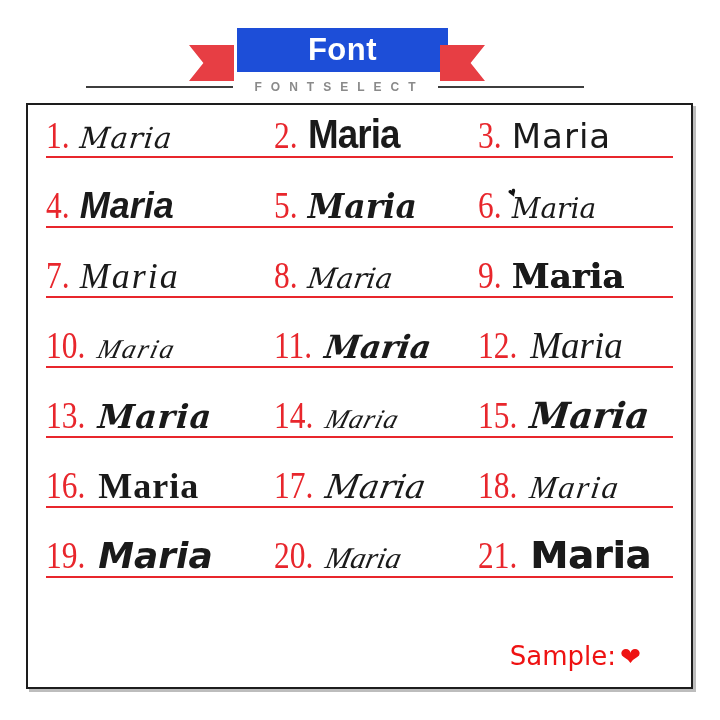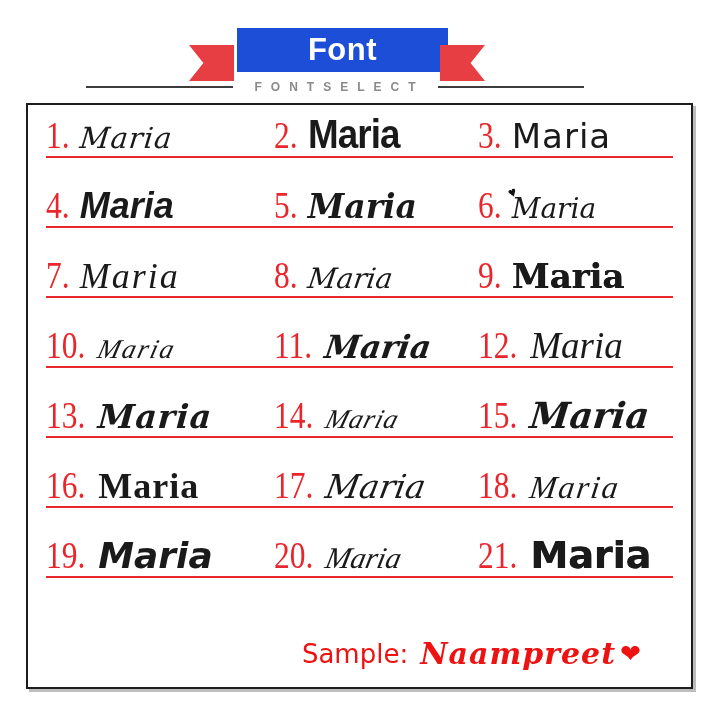--- a/index.html
+++ b/index.html
@@ -212,18 +212,17 @@
         <div class="cell">
           <span class="num">21.</span>
           <span class="fname f21">Maria</span>
         </div>
       </div>
 
     </div>
 
     <div class="sample">
       <span class="sample-label">Sample:</span>
-      <span class="sample-name">Naampreet</span>
       <span class="sample-heart">❤</span>
     </div>
   </div>
 
 </div>
 
 </body></html>

